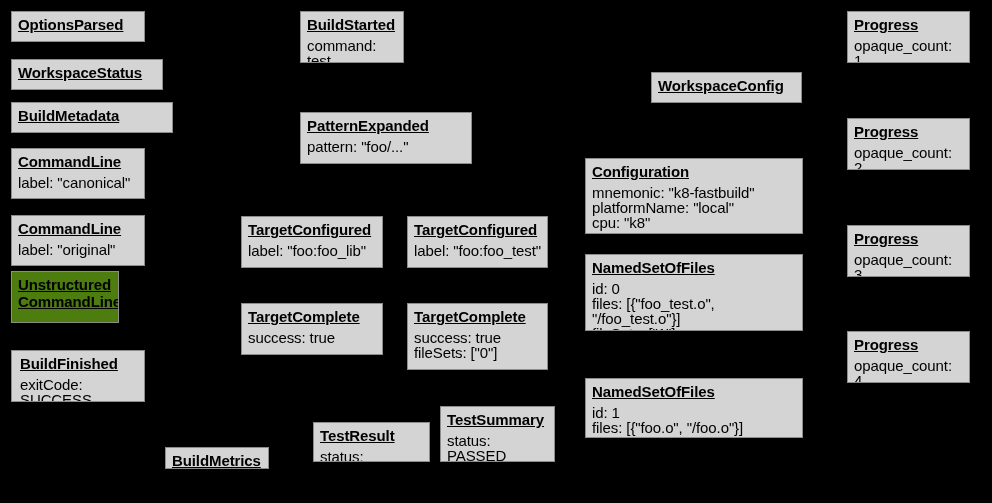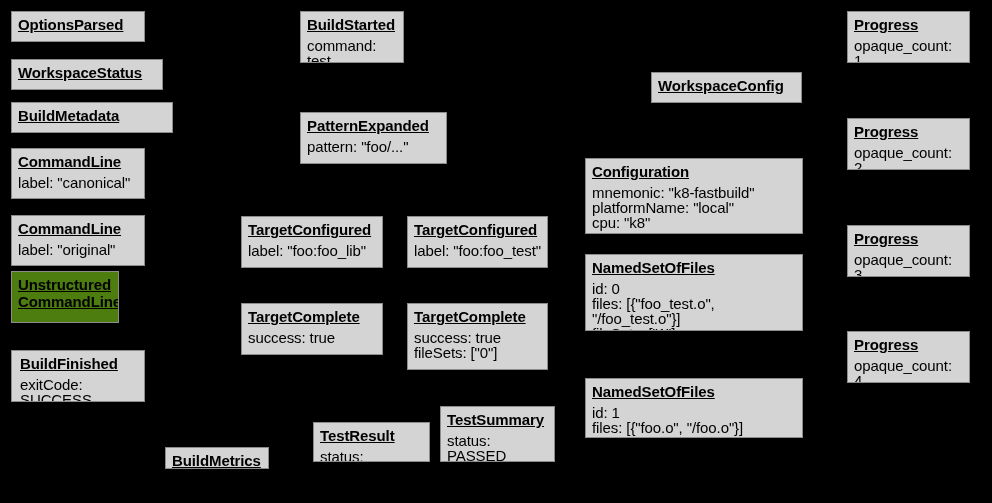--- a/index.html
+++ b/index.html
@@ -63,21 +63,21 @@
     </div>
     <div class="node" style="left: 11px; top: 59px; width: 152px; height: 31px; background: rgb(212, 212, 212); border-color: rgb(140, 140, 140); color: rgb(0, 0, 0);">
       <div class="node-title">WorkspaceStatus</div>
     </div>
     <div class="node" style="left: 651px; top: 72px; width: 151px; height: 31px; background: rgb(212, 212, 212); border-color: rgb(140, 140, 140); color: rgb(0, 0, 0);">
       <div class="node-title">WorkspaceConfig</div>
     </div>
     <div class="node" style="left: 11px; top: 102px; width: 162px; height: 31px; background: rgb(212, 212, 212); border-color: rgb(140, 140, 140); color: rgb(0, 0, 0);">
       <div class="node-title">BuildMetadata</div>
     </div>
-    <div class="node" style="left: 300px; top: 112px; width: 147px; height: 52px; background: rgb(212, 212, 212); border-color: rgb(140, 140, 140); color: rgb(0, 0, 0);">
+    <div class="node" style="left: 300px; top: 112px; width: 172px; height: 52px; background: rgb(212, 212, 212); border-color: rgb(140, 140, 140); color: rgb(0, 0, 0);">
       <div class="node-title">PatternExpanded</div>
       <div class="node-body">pattern: "foo/..."</div>
     </div>
     <div class="node" style="left: 847px; top: 118px; width: 123px; height: 52px; background: rgb(212, 212, 212); border-color: rgb(140, 140, 140); color: rgb(0, 0, 0);">
       <div class="node-title">Progress</div>
       <div class="node-body">opaque_count: 2</div>
     </div>
     <div class="node" style="left: 11px; top: 148px; width: 134px; height: 51px; background: rgb(212, 212, 212); border-color: rgb(140, 140, 140); color: rgb(0, 0, 0);">
       <div class="node-title">CommandLine</div>
       <div class="node-body">label: "canonical"</div>

